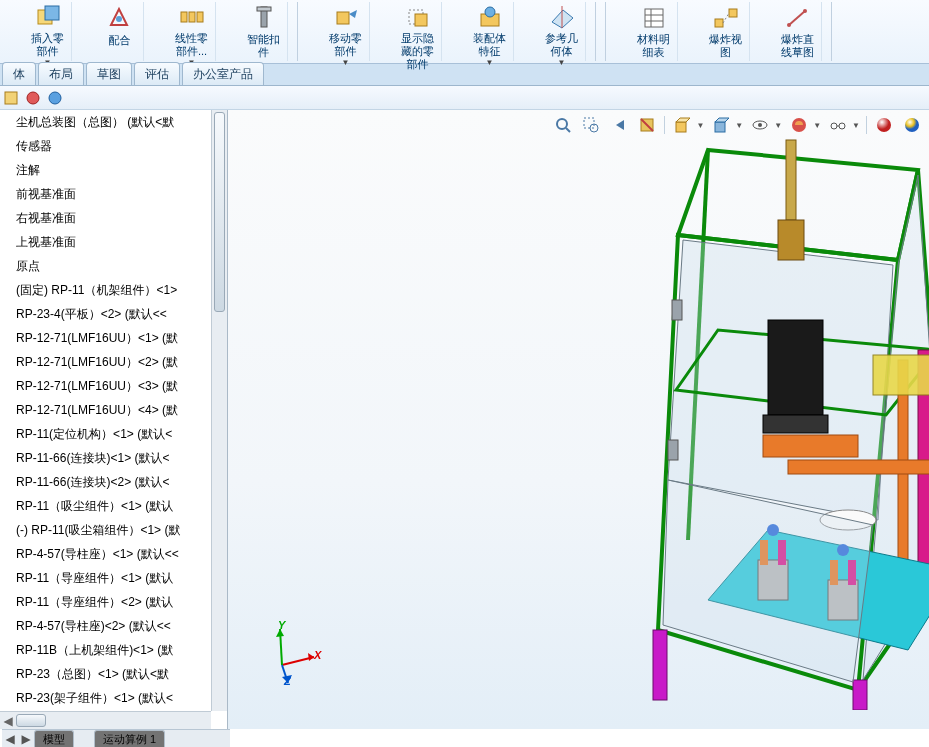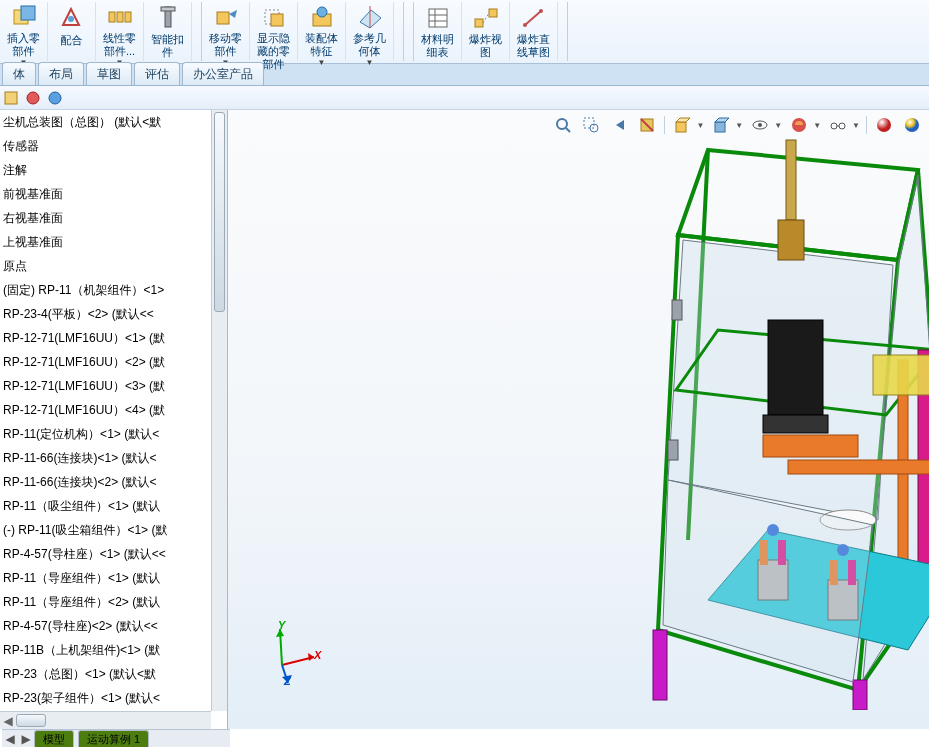--- a/index.html
+++ b/index.html
@@ -1,39 +1,39 @@
 <!DOCTYPE html>
 <html><head>
 <meta charset="utf-8">
 <style>
   * { box-sizing: border-box; margin: 0; padding: 0; }
   body { font-family: "Microsoft YaHei", Arial, sans-serif; font-size: 12px; background: #fff; width: 929px; height: 747px; overflow: hidden; position: relative; }
   
   
   .ribbon { display: flex; background: linear-gradient(#f8fbff, #eaf3fc); border-bottom: 1px solid #a8c0d8; height: 64px; padding: 2px 0; }
-  .ribbon-item { display: flex; flex-direction: column; align-items: center; justify-content: flex-start; padding: 2px 6px; min-width: 48px; border-right: 1px solid #d5e3f0; cursor: pointer; }
+  .ribbon-item { display: flex; flex-direction: column; align-items: center; justify-content: flex-start; padding: 2px 6px; min-width: 48px; border-right: 1px solid #d5e3f0; cursor: pointer; margin-left: 24px; }
   .ribbon-icon { width: 28px; height: 28px; display: flex; align-items: center; justify-content: center; margin-bottom: 2px; }
   .ribbon-label { color: #003a6b; font-size: 11px; text-align: center; line-height: 13px; white-space: pre-line; }
   .ribbon-arrow { font-size: 8px; color: #444; }
   .ribbon-sep { width: 10px; border-right: 1px solid #c0d0e0; }
   .instant3d { color: #20496e; font-size: 13px; padding: 6px 10px; display:flex; align-items:center; }
 
   
   .tabs-row { display: flex; background: #cfe2f3; border-bottom: 1px solid #9db6cd; height: 22px; align-items: flex-end; padding-left: 2px; }
   .tab { padding: 3px 10px 2px; background: linear-gradient(#f7fbff,#dceaf6); border: 1px solid #9fb8cf; border-bottom: none; border-radius: 4px 4px 0 0; margin-right: 2px; font-size: 12px; color: #1a3d5c; cursor: pointer; }
   
   
   .mini-icons { display: flex; background: linear-gradient(#f6faff,#e5eef8); border-bottom: 1px solid #c3d5e5; height: 24px; align-items: center; padding-left: 2px; gap: 4px; }
   .mini-ico { width: 18px; height: 18px; border: 1px solid transparent; display:flex; align-items:center; justify-content:center; cursor:pointer; }
 
   
   .main { display: flex; height: calc(747px - 64px - 22px - 24px - 18px); }
   .tree-panel { width: 228px; background: #fff; border-right: 1px solid #aab9c7; display:flex; flex-direction:column; position:relative; }
   .tree-list { overflow: hidden; flex:1; }
-  .tree-item { padding: 2px 3px; font-size: 12px; color: #000; white-space: nowrap; overflow: hidden; text-overflow: ellipsis; border-bottom: 0; line-height: 20px; cursor: pointer; }
+  .tree-item { padding: 2px 16px; font-size: 12px; color: #000; white-space: nowrap; overflow: hidden; text-overflow: ellipsis; border-bottom: 0; line-height: 20px; cursor: pointer; }
   .tree-scroll-v { position:absolute; right:0; top:0; bottom:18px; width:16px; background:#e8edf2; border-left:1px solid #c0cbd5; }
   .tree-thumb-v { position:absolute; left:2px; right:2px; top:2px; height:200px; background:linear-gradient(#f6f9fc,#cdd9e3); border:1px solid #9aa9b7; border-radius:3px; }
   .tree-scroll-h { position:absolute; left:0; right:16px; bottom:0; height:18px; background:#e8edf2; border-top:1px solid #c0cbd5; }
   .tree-thumb-h { position:absolute; top:2px; bottom:2px; left:16px; width:30px; background:linear-gradient(#f6f9fc,#cdd9e3); border:1px solid #9aa9b7; border-radius:3px; }
 
   
   .viewport { flex:1; position:relative; background: linear-gradient(#fafbfc 0%, #f2f6fa 60%, #e3eef7 100%); overflow:hidden; }
   .view-toolbar { position:absolute; top:4px; right:6px; display:flex; gap:6px; align-items:center; }
   .vt-ico { width:22px; height:22px; display:flex; align-items:center; justify-content:center; cursor:pointer; }
   .vt-sep { width:1px; height:18px; background:#c2d1df; }
@@ -41,21 +41,21 @@
 
   
   .triad { position:absolute; left:28px; bottom:40px; width:70px; height:70px; }
   .triad-label { position:absolute; font-size:11px; font-style:italic; font-weight:bold; }
   .triad-x { color:#d00; left:58px; top:30px; }
   .triad-y { color:#0a0; left:22px; top:0px; }
   .triad-z { color:#05c; left:28px; top:56px; }
 
   
   .bottom-tabs { position:absolute; left:2px; bottom:0; height:18px; background:#e6ecf2; display:flex; border-top:1px solid #b8c6d3; width:228px; }
-  .btab { padding:1px 8px; border:1px solid #b0bdc9; border-bottom:none; background:#4d7c0f; font-size:11px; margin-right:4px; cursor:pointer; border-radius:3px 3px 0 0; }
+  .btab { padding:1px 8px; border:1px solid #b0bdc9; border-bottom:none; background:#737373; font-size:11px; margin-right:20px; cursor:pointer; border-radius:3px 3px 0 0; }
   .btab-arrow { width:16px; display:flex; align-items:center; justify-content:center; color:#555; cursor:pointer; }
 
   
   .model-area { position:absolute; left:200px; top:10px; width:620px; height:590px; }
   
 </style>
 </head>
 <body>
 
 <div class="ribbon">

